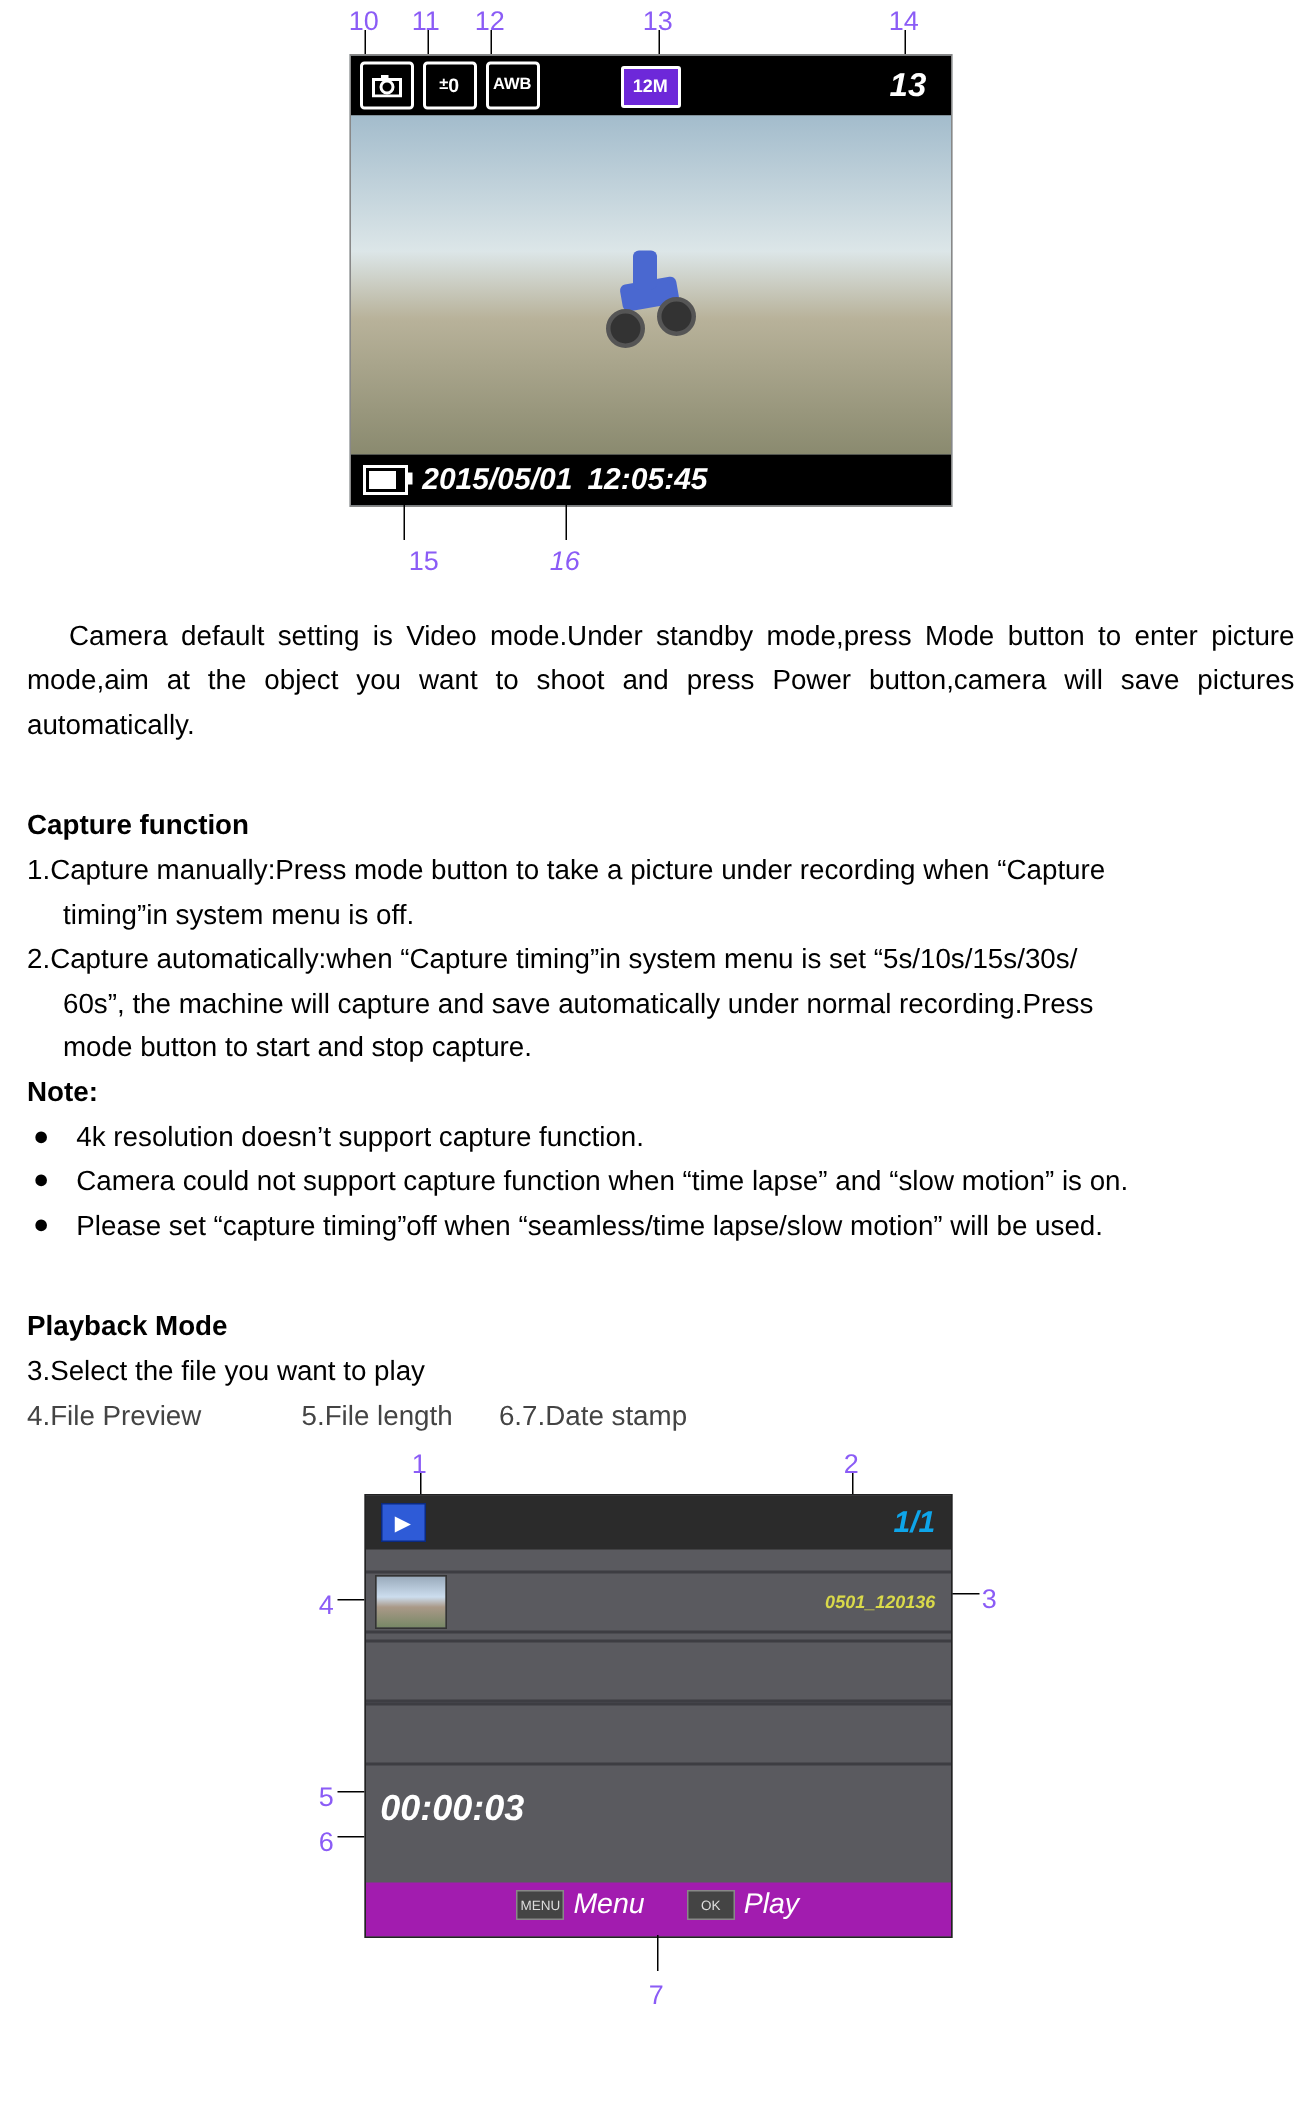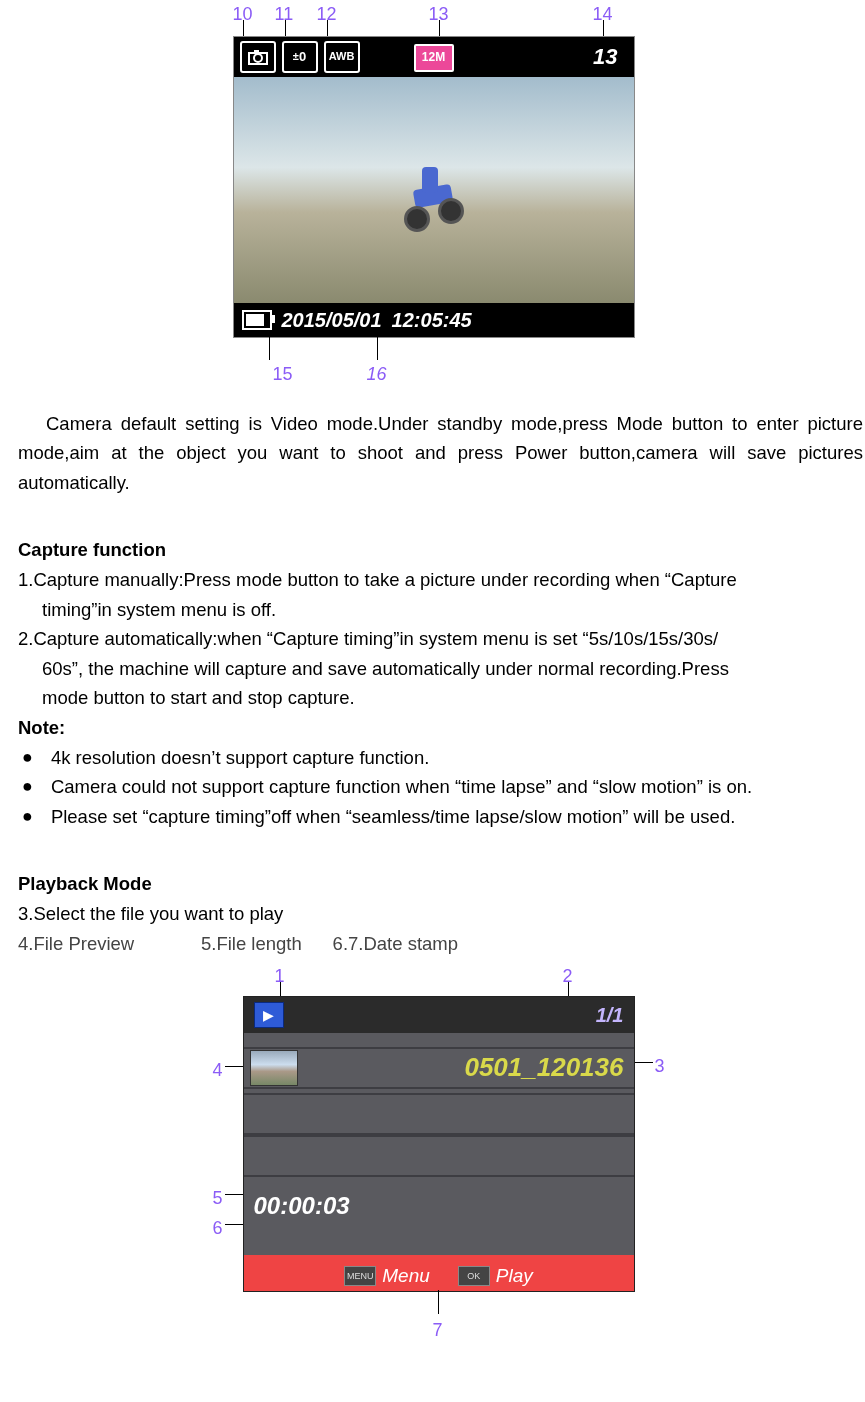--- a/index.html
+++ b/index.html
@@ -55,21 +55,21 @@
     align-items: center;
     justify-content: center;
     font-size: 13px;
     color: #fff;
   }
   .cam-12m {
     width: 36px; height: 24px;
     border: 2px solid #fff;
     border-radius: 2px;
     display: flex; align-items: center; justify-content: center;
-    font-size: 12px; background: #ec4899;
+    font-size: 12px; background: #6d28d9;
     position: absolute;
     left: 50%;
     top: 7px;
     transform: translateX(-50%);
   }
   .cam-count {
     margin-left: auto;
     font-size: 22px;
     font-family: Arial;
     font-style: italic;
@@ -215,21 +215,21 @@
     width: 28px; height: 24px;
     background: #2e5bd7;
     border: 1px solid #0a2a80;
     display: flex;
     align-items: center;
     justify-content: center;
     color: #fff;
     font-size: 14px;
   }
   .play-count {
-    color: #c4b5fd;
+    color: #0ea5e9;
     font-family: Arial;
     font-style: italic;
     font-size: 20px;
     font-weight: bold;
   }
   .play-row {
     position: absolute;
     left: 0; right: 0;
     height: 38px;
     border-top: 2px solid #3d3d42;
@@ -247,39 +247,39 @@
     margin-left: 6px;
     background: linear-gradient(to bottom, #9ab 0%, #cde 40%, #a98 60%, #786 100%);
     border: 1px solid #333;
   }
   .play-filename {
     margin-left: auto;
     margin-right: 10px;
     color: #d9d94a;
     font-family: Arial;
     font-style: italic;
-    font-size: 26px;
+    font-size: 12px;
     font-weight: bold;
   }
   .play-info {
     position: absolute;
     left: 10px;
     color: #fff;
     font-family: Arial;
     font-style: italic;
     font-size: 24px;
     font-weight: bold;
   }
   .play-bottombar {
     position: absolute;
     bottom: 0; left: 0; right: 0;
     height: 36px;
-    background: #ef4444;
-    display: flex;
-    align-items: flex-end;
+    background: #a21caf;
+    display: flex;
+    align-items: flex-start;
     justify-content: center;
     gap: 28px;
     color: #fff;
     font-family: Arial;
     font-style: italic;
     font-size: 19px;
   }
   .play-btn-label {
     display: flex;
     align-items: center;

